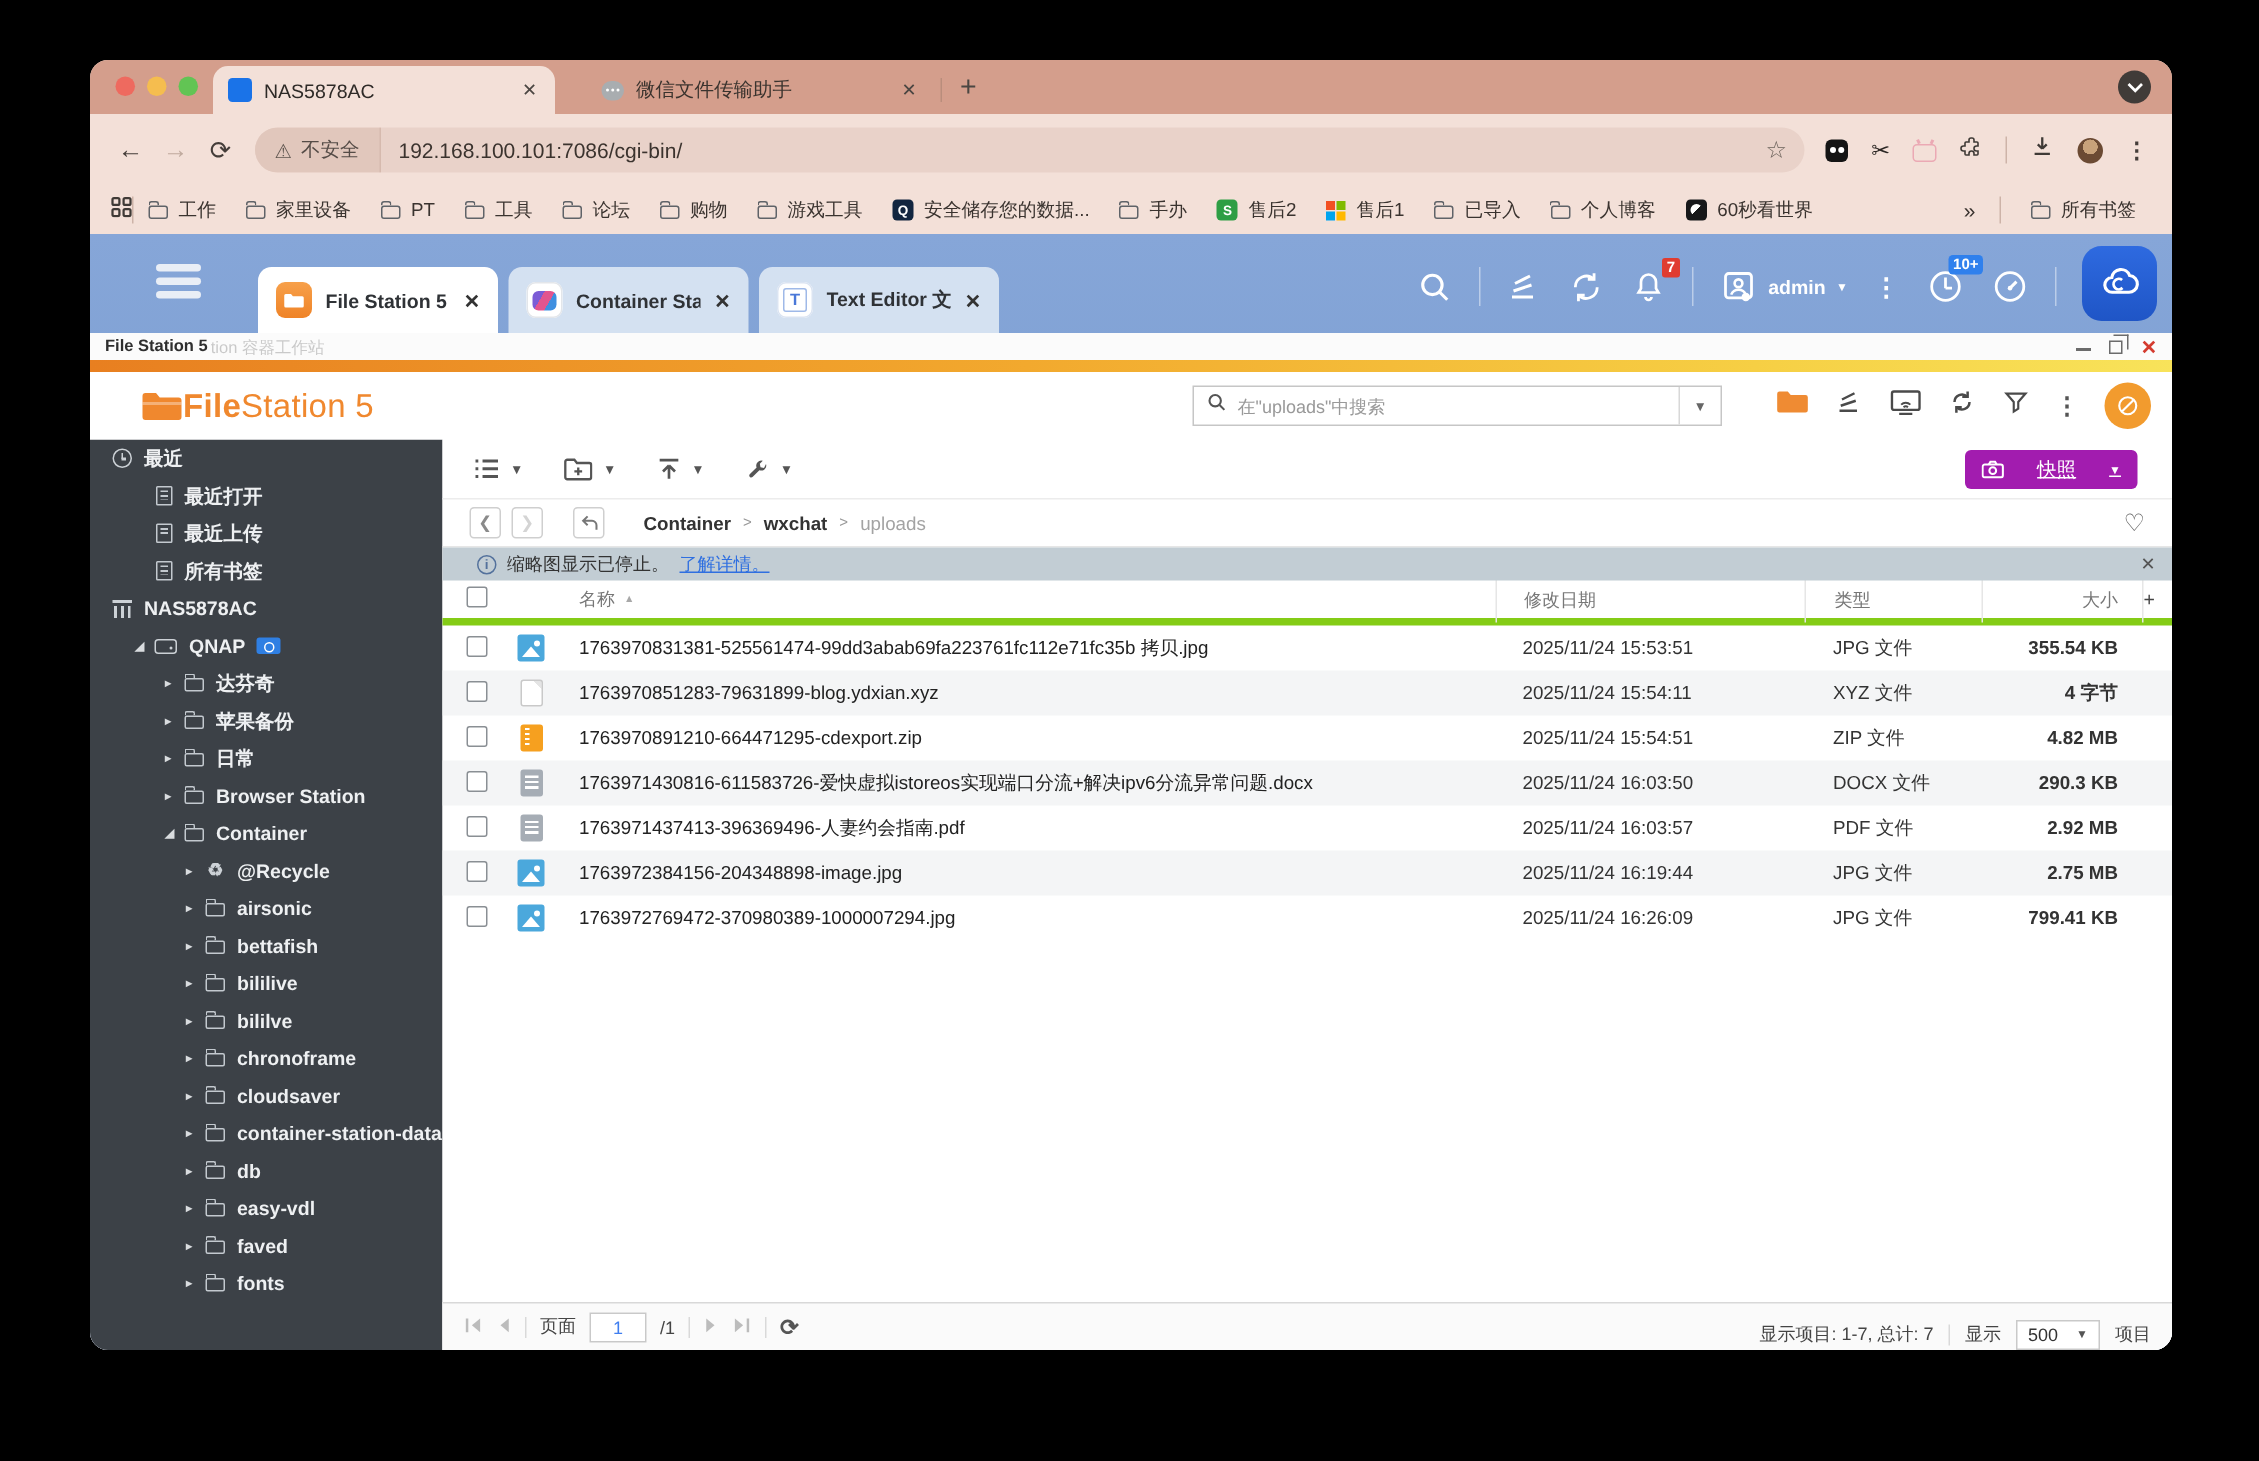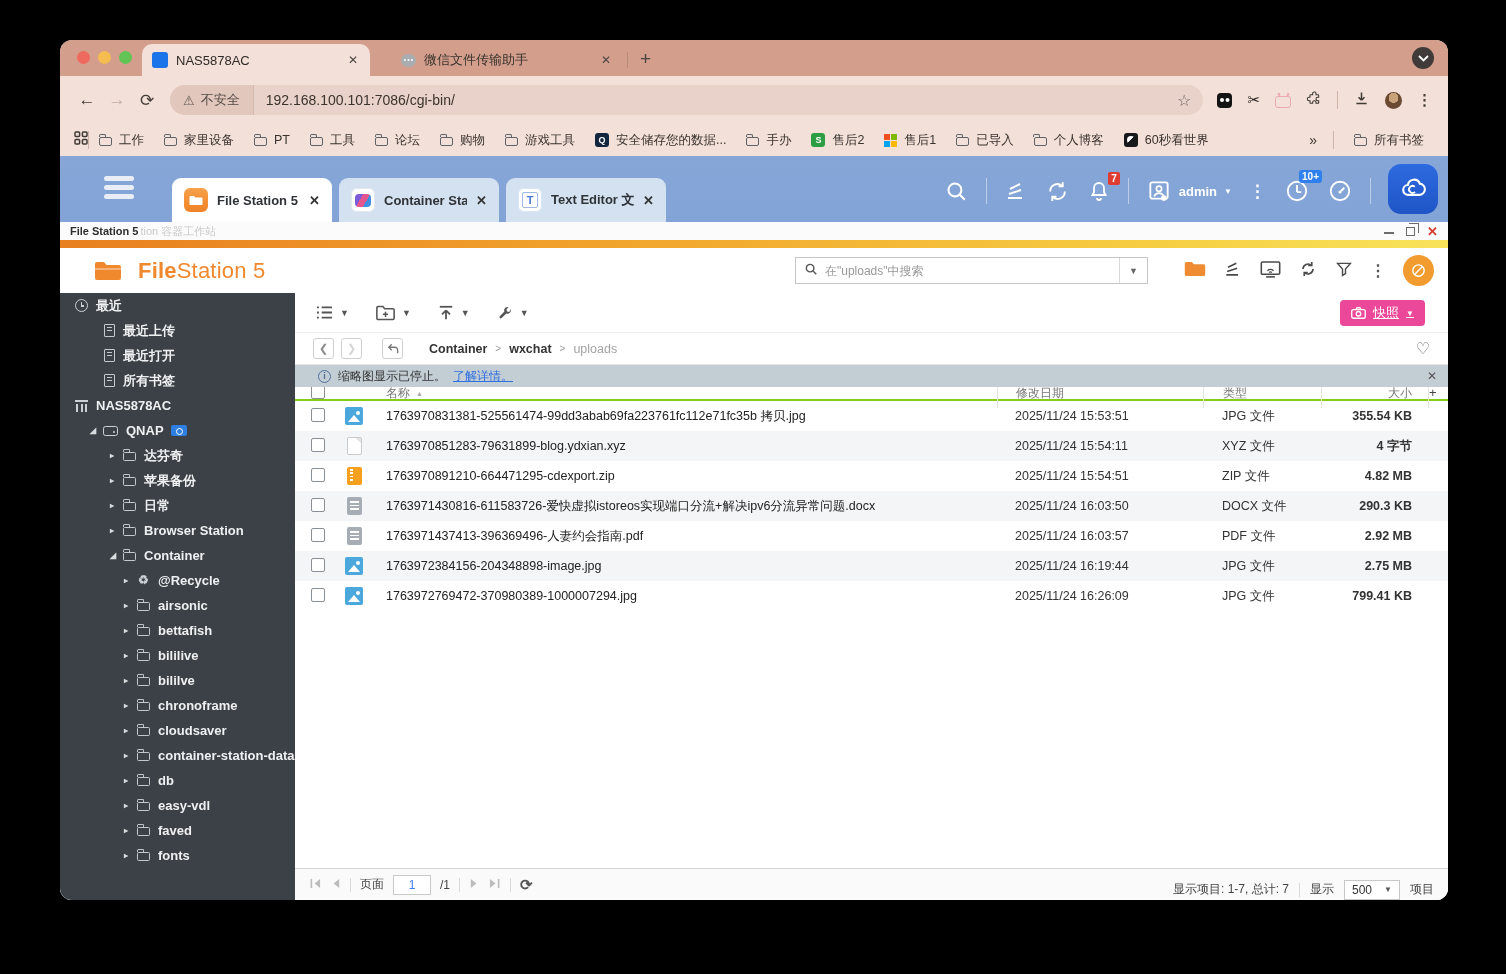--- a/index.html
+++ b/index.html
@@ -110,21 +110,21 @@
   .wtitle .ghost { font-size:11px; font-weight:normal; color:rgba(110,110,110,.35); margin-left:2px; }
   .wctrl { margin-left:auto; display:flex; align-items:center; gap:12px; }
   .wmin { width:10px; height:2px; background:#6b6b6b; margin-top:4px; }
   .wrestore { width:9px; height:9px; border:1.5px solid #6b6b6b; position:relative; }
   .wrestore::before { content:''; position:absolute; left:2px; top:-4.5px; width:9px; height:9px;
                       border:1.5px solid #6b6b6b; border-left:none; border-bottom:none; }
   .wclose { color:#d43b2f; font-size:13px; font-weight:bold; line-height:1; }
   .gradbar { height:8px; background:linear-gradient(90deg,#e87f20 0%, #f2a92e 45%, #f6cf44 80%, #f8e35a 100%); flex:none; }
 
   .fsheader { height:45px; background:#fff; display:flex; align-items:center; position:relative; flex:none; }
-  .fslogo { display:flex; align-items:center; gap:16px; margin-left:34px; }
+  .fslogo { display:flex; align-items:center; gap:0; margin-left:34px; }
   .fslogo-text { font-size:22px; color:#f0882e; letter-spacing:.2px; }
   .fslogo-text b { font-weight:bold; }
   .fs-search { position:absolute; left:735px; top:9px; width:353px; height:27px; border:1px solid #c6c6c6;
                display:flex; align-items:center; background:#fff; }
   .fs-search input { border:none; outline:none; flex:1; font-size:12px; color:#333; font-family:inherit; background:transparent; }
   .fs-search input::placeholder { color:#999; }
   .fs-search .mag { margin:0 7px 0 8px; }
   .fs-search .ddl { width:28px; height:100%; border-left:1px solid #d8d8d8; display:flex; align-items:center; justify-content:center;
                     color:#666; font-size:9px; }
   .fsh-icons { position:absolute; right:14px; top:0; height:45px; display:flex; align-items:center; gap:17px; }
@@ -157,38 +157,38 @@
   .si.recycle { width:13px; height:13px; color:#ccd1d6; font-size:12px; line-height:13px; text-align:center; }
   .snap-badge { width:16px; height:11px; background:#2f7fe3; border-radius:2px; margin-left:7px; position:relative; flex:none; }
   .snap-badge::after { content:''; position:absolute; left:5px; top:3px; width:5px; height:5px; border-radius:50%;
                        background:transparent; border:1.4px solid #fff; }
 
   
   .content { flex:1; display:flex; flex-direction:column; background:#fff; min-width:0; position:relative; }
   .toolbar { height:40px; display:flex; align-items:center; padding-left:21px; gap:27px; border-bottom:1px solid #ececec; flex:none; position:relative; }
   .tgroup { display:flex; align-items:center; gap:7px; }
   .caret { font-size:9px; color:#555; }
-  .snapbtn { position:absolute; right:23px; top:7px; height:26px; border-radius:4px; background:#ec4899; color:#fff;
-             font-size:13px; display:flex; align-items:center; gap:7px; padding:0 11px;text-decoration:underline; }
+  .snapbtn { position:absolute; right:23px; top:7px; height:26px; border-radius:4px; background:#a21caf; color:#fff;
+             font-size:13px; display:flex; align-items:center; gap:22px; padding:0 11px;text-decoration:underline; }
   .crumbs { height:32px; display:flex; align-items:center; padding-left:18px; gap:7px; border-bottom:1px solid #e6e6e6; flex:none; position:relative; }
   .navbtn { width:21px; height:21px; border:1px solid #cfcfcf; border-radius:3px; display:flex; align-items:center;
             justify-content:center; color:#8a8a8a; font-size:11px; background:#fff; }
   .navbtn.dis { color:#d4d4d4; }
   .crumb { font-size:12.5px; font-weight:bold; color:#333; }
   .crumb.current { color:#a3a3a3; font-weight:normal; }
   .csep { font-size:10px; color:#999; }
   .heart { position:absolute; right:18px; color:#666; font-size:16px; }
   .notice { height:22px; background:#c2cdd4; display:flex; align-items:center; padding-left:23px; font-size:12px; color:#333;
             gap:7px; flex:none; position:relative; }
   .info-i { width:13px; height:13px; border-radius:50%; border:1.4px solid #53719c; color:#53719c; font-size:9px;
             display:flex; align-items:center; justify-content:center; font-weight:bold; }
   .notice a { color:#2f6fe0; }
   .notice-x { position:absolute; right:11px; font-size:12px; color:#555; }
 
-  .thead { height:14px; display:flex; align-items:center; border-bottom:2px solid #84cc16; color:#777; font-size:12px; flex:none; }
+  .thead { height:30px; display:flex; align-items:center; border-bottom:5px solid #84cc16; color:#777; font-size:12px; flex:none; }
   .c-cb { width:50px; padding-left:16px; flex:none; }
   .c-ico { width:26px; flex:none; display:flex; align-items:center; }
   .c-name { flex:1; padding-left:15px; min-width:0; white-space:nowrap; overflow:hidden; display:flex; align-items:center; gap:6px; }
   .c-date { width:206px; padding-left:18px; flex:none; }
   .c-type { width:118px; padding-left:19px; flex:none; }
   .c-size { width:107px; text-align:right; padding-right:16px; flex:none; }
   .c-plus { width:20px; flex:none; color:#444; font-size:13px; }
   .thead .c-date,.thead .c-type,.thead .c-size,.thead .c-plus { border-left:1px solid #e6e6e6; height:30px; line-height:30px; }
   .sort-tri { font-size:7px; color:#a8a8a8; }
   .cb { width:14px; height:14px; border:1.5px solid #8a8f94; border-radius:2px; background:#fff; display:inline-block; }
@@ -535,25 +535,25 @@
         </div>
 
         <div class="fsbody">
           <div class="sidebar" id="sidebar">
               <div class="snode hdr" style="padding-left: 15px;">
                 <span class="si clock"></span>
                 <span class="slabel">最近</span>
               </div>
               <div class="snode" style="padding-left: 44px;">
                 <span class="si doc"></span>
-                <span class="slabel">最近上传</span>
+                <span class="slabel">最近打开</span>
               </div>
               <div class="snode" style="padding-left: 44px;">
                 <span class="si doc"></span>
-                <span class="slabel">最近打开</span>
+                <span class="slabel">最近上传</span>
               </div>
               <div class="snode" style="padding-left: 44px;">
                 <span class="si doc"></span>
                 <span class="slabel">所有书签</span>
               </div>
               <div class="snode hdr" style="padding-left: 15px;">
                 <span class="si nas"></span>
                 <span class="slabel">NAS5878AC</span>
               </div>
               <div class="snode hdr" style="padding-left: 30px;">

